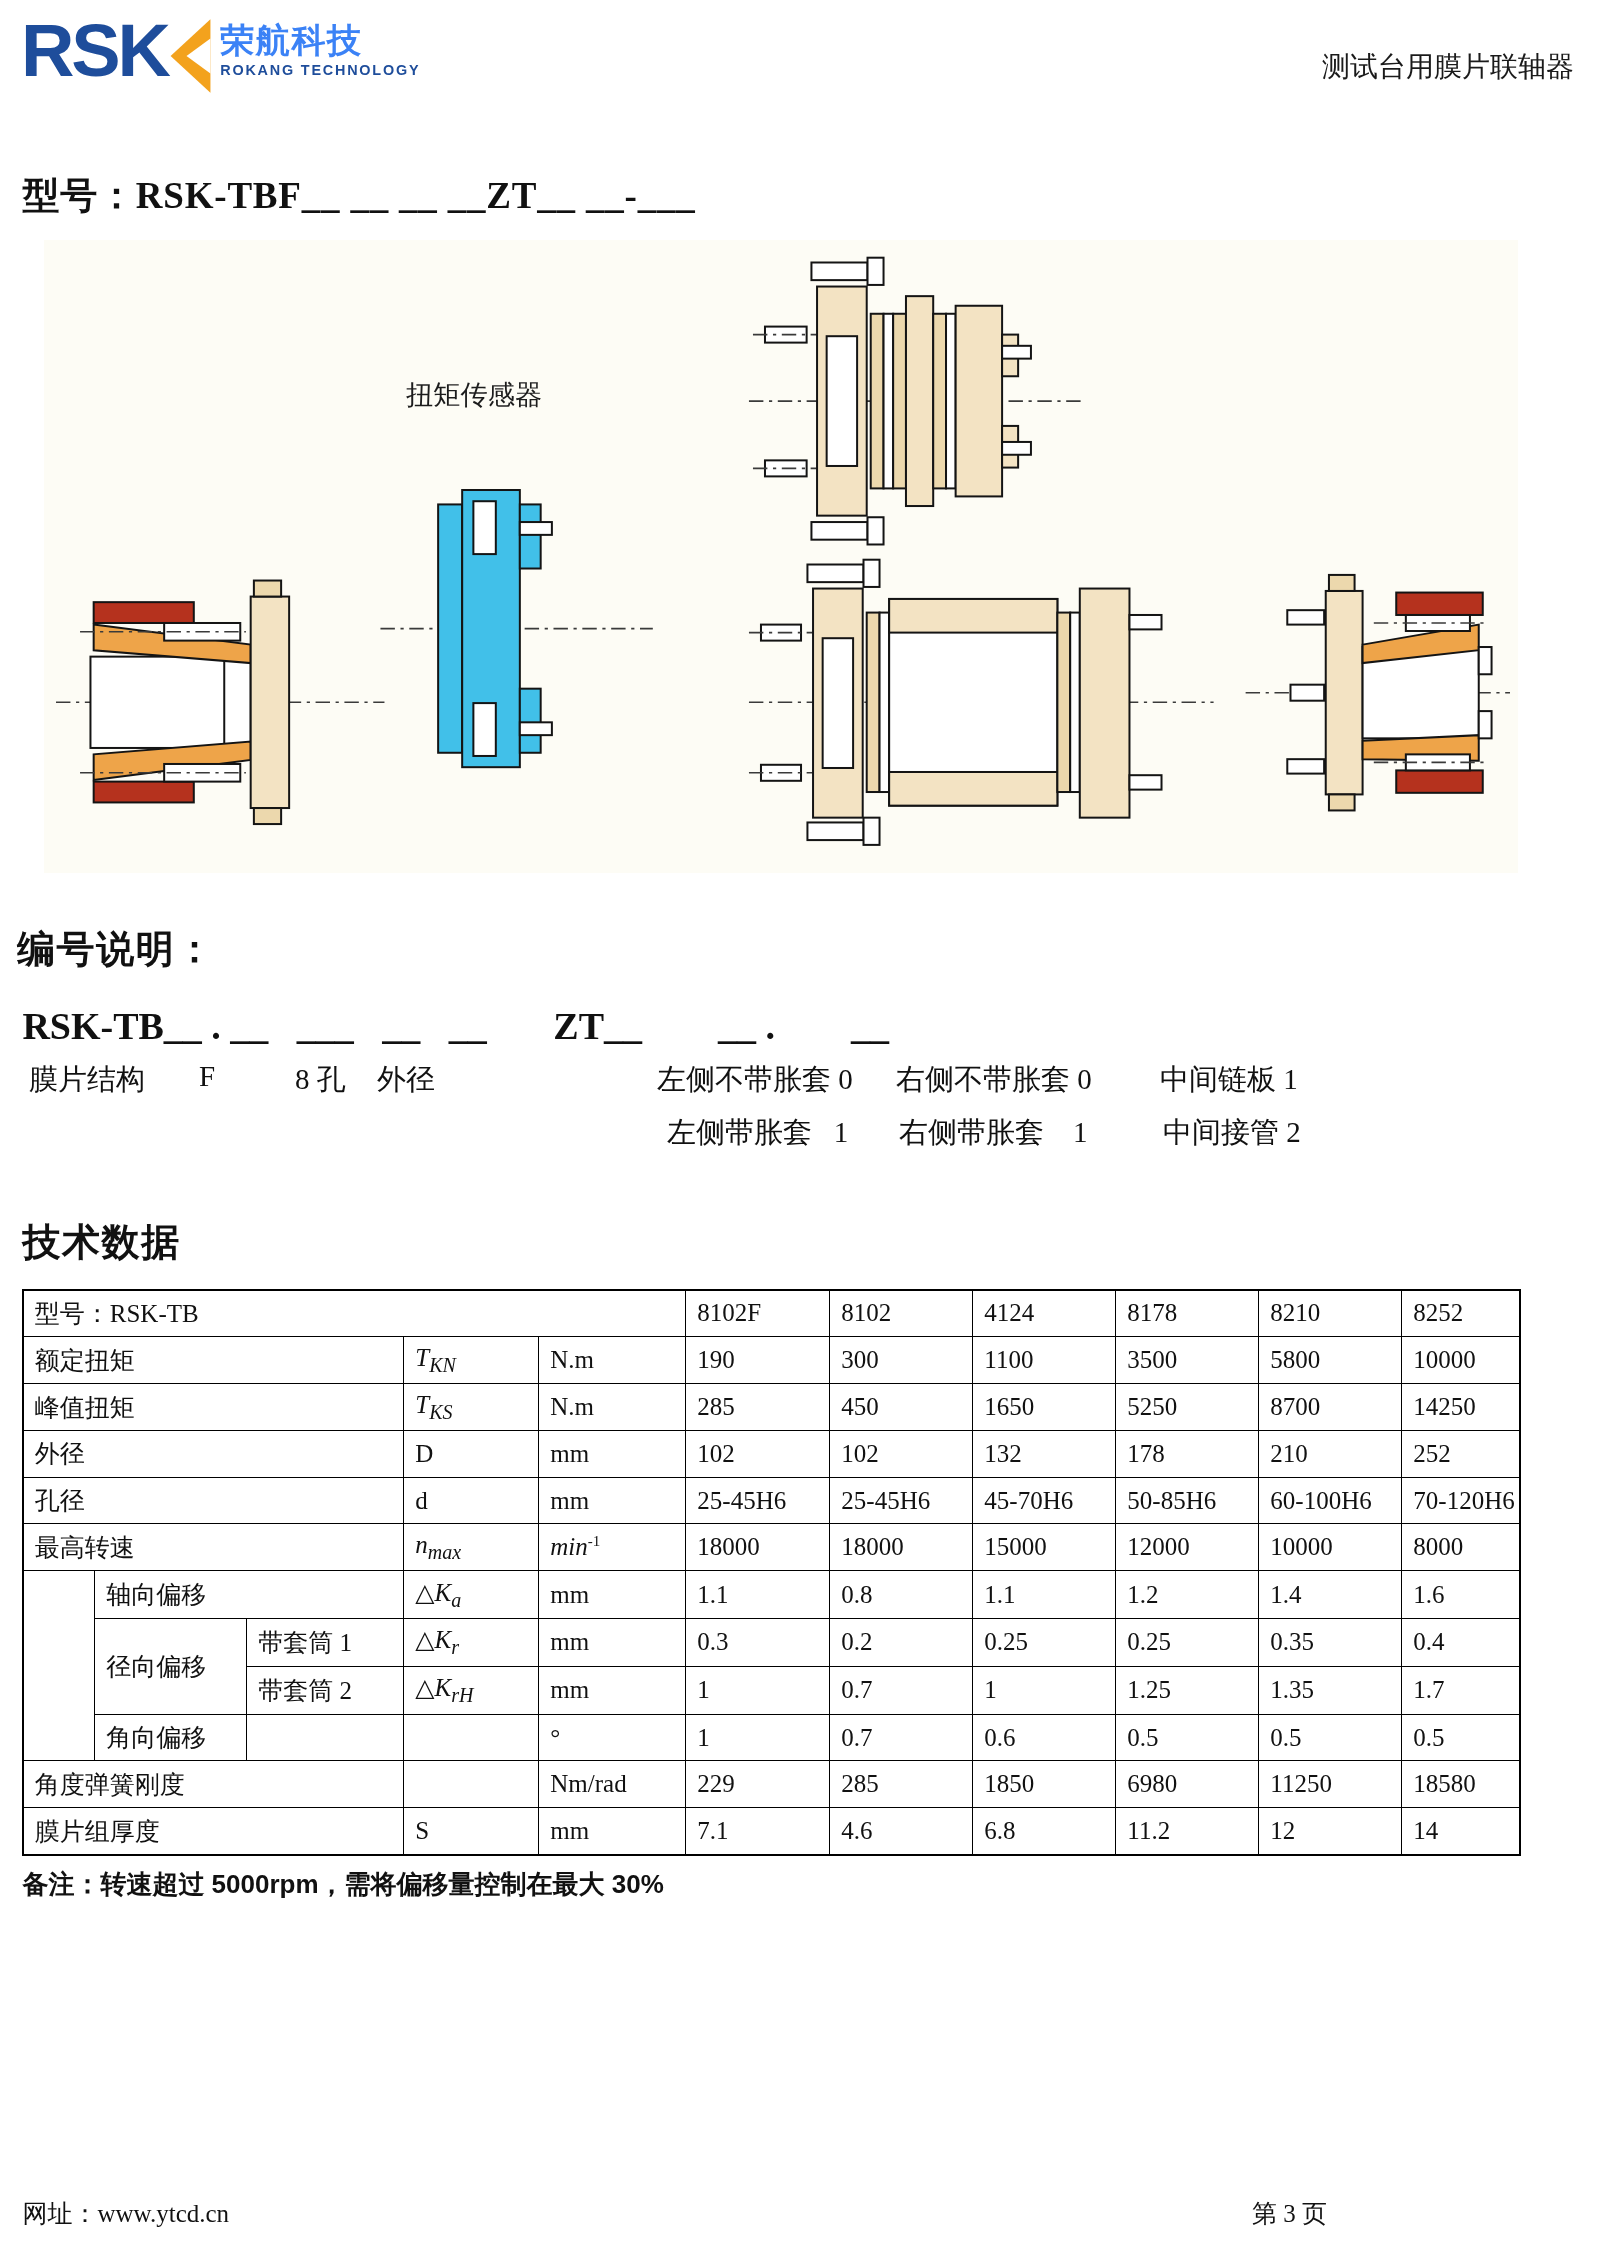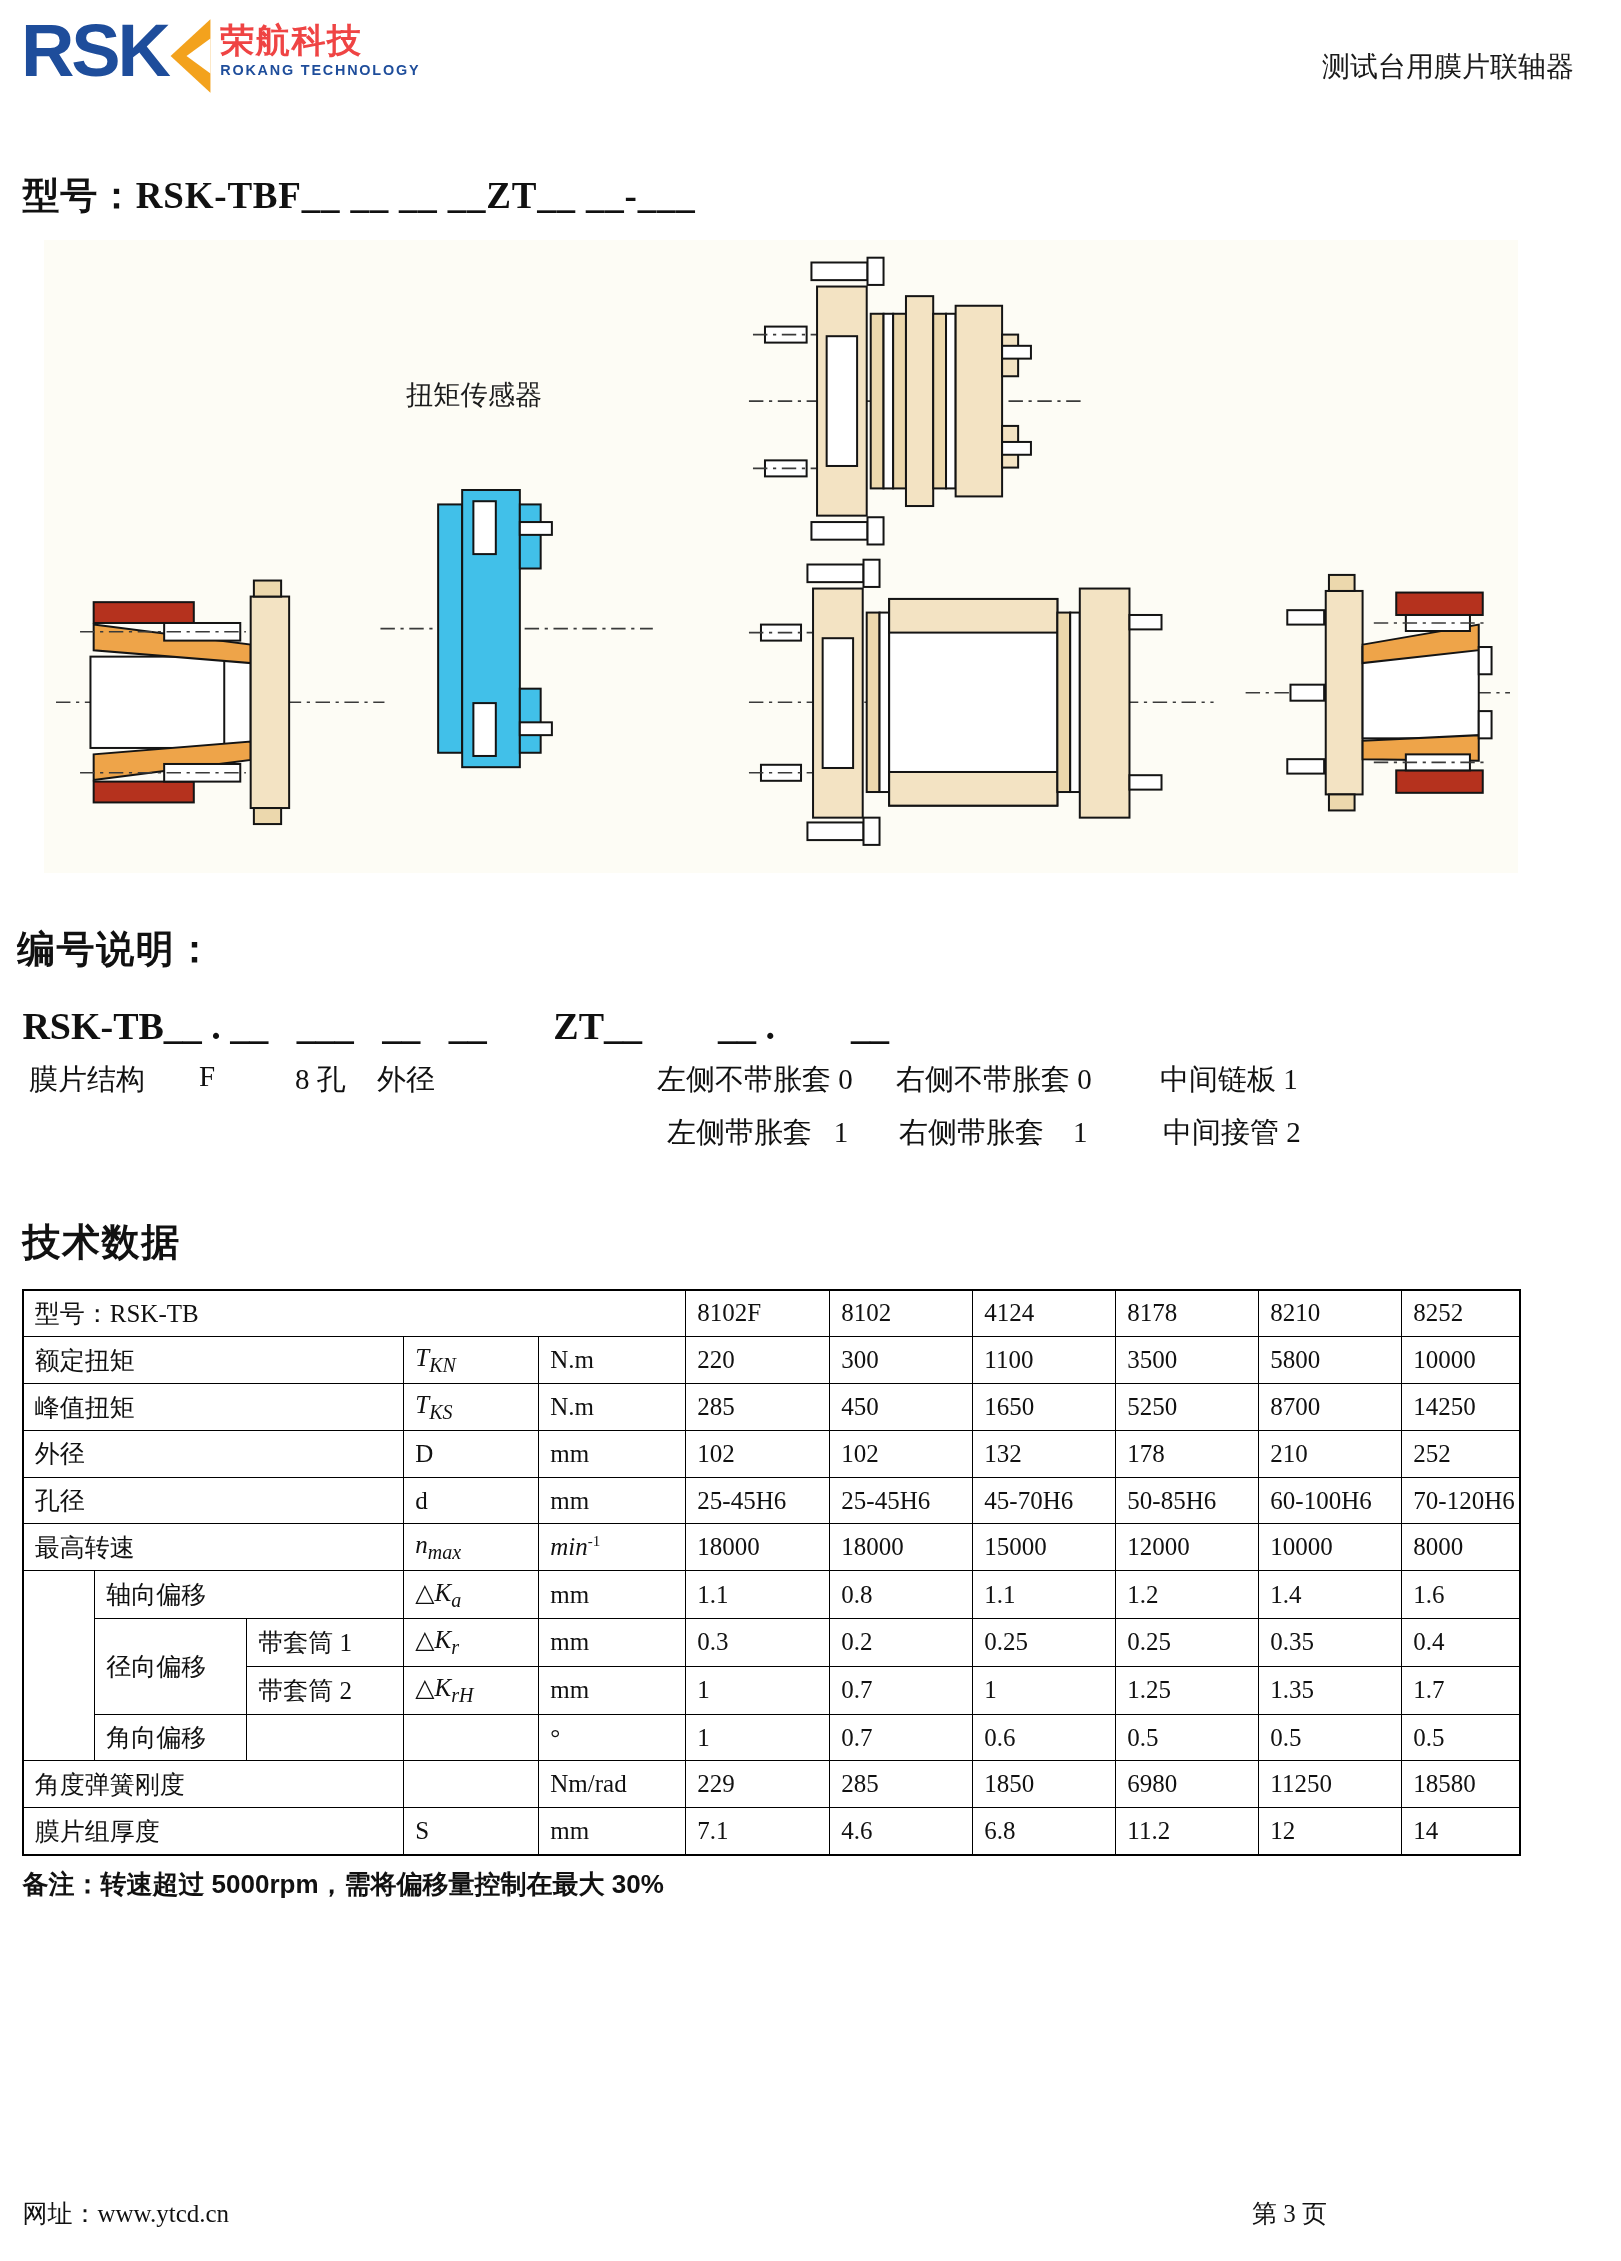--- a/index.html
+++ b/index.html
@@ -12,21 +12,21 @@
   .header{display:flex;align-items:flex-start;padding:14.4px 48px 0 21px;height:120px;}
   .logo{display:flex;align-items:flex-start;}
   .logo-abbr{
     font-family:"Liberation Sans","DejaVu Sans",sans-serif;
     font-weight:bold;font-size:74px;line-height:74px;color:#1e4d9b;letter-spacing:-3.2px;
   }
   .logo-chevron{margin:4.8px 8px 0 1.6px;}
   .logo-text{display:flex;flex-direction:column;margin-top:6.4px;}
   .logo-cn{
     font-family:"Liberation Sans","DejaVu Sans",sans-serif;
-    font-weight:bold;font-size:34px;line-height:38px;color:#ef4444;letter-spacing:1.6px;
+    font-weight:bold;font-size:34px;line-height:38px;color:#3b82f6;letter-spacing:1.6px;
   }
   .logo-en{
     font-family:"Liberation Sans","DejaVu Sans",sans-serif;
     font-weight:bold;font-size:14.4px;color:#1e4d9b;letter-spacing:1.8px;margin-top:3.2px;
   }
   .doc-title{margin-left:auto;margin-top:34px;font-size:28px;color:#1a1a1a;}
   
   .model-line{
     margin:37px 0 0 22.4px;font-size:37px;font-weight:bold;white-space:pre;letter-spacing:0.8px;
   }
@@ -244,21 +244,21 @@
     <td>8102</td>
     <td>4124</td>
     <td>8178</td>
     <td>8210</td>
     <td>8252</td>
   </tr>
   <tr>
     <td colspan="3">额定扭矩</td>
     <td class="sym"><i>T</i><sub>KN</sub></td>
     <td class="unit">N.m</td>
-    <td>220</td>
+    <td>190</td>
     <td>300</td>
     <td>1100</td>
     <td>3500</td>
     <td>5800</td>
     <td>10000</td>
   </tr>
   <tr>
     <td colspan="3">峰值扭矩</td>
     <td class="sym"><i>T</i><sub>KS</sub></td>
     <td class="unit">N.m</td>

